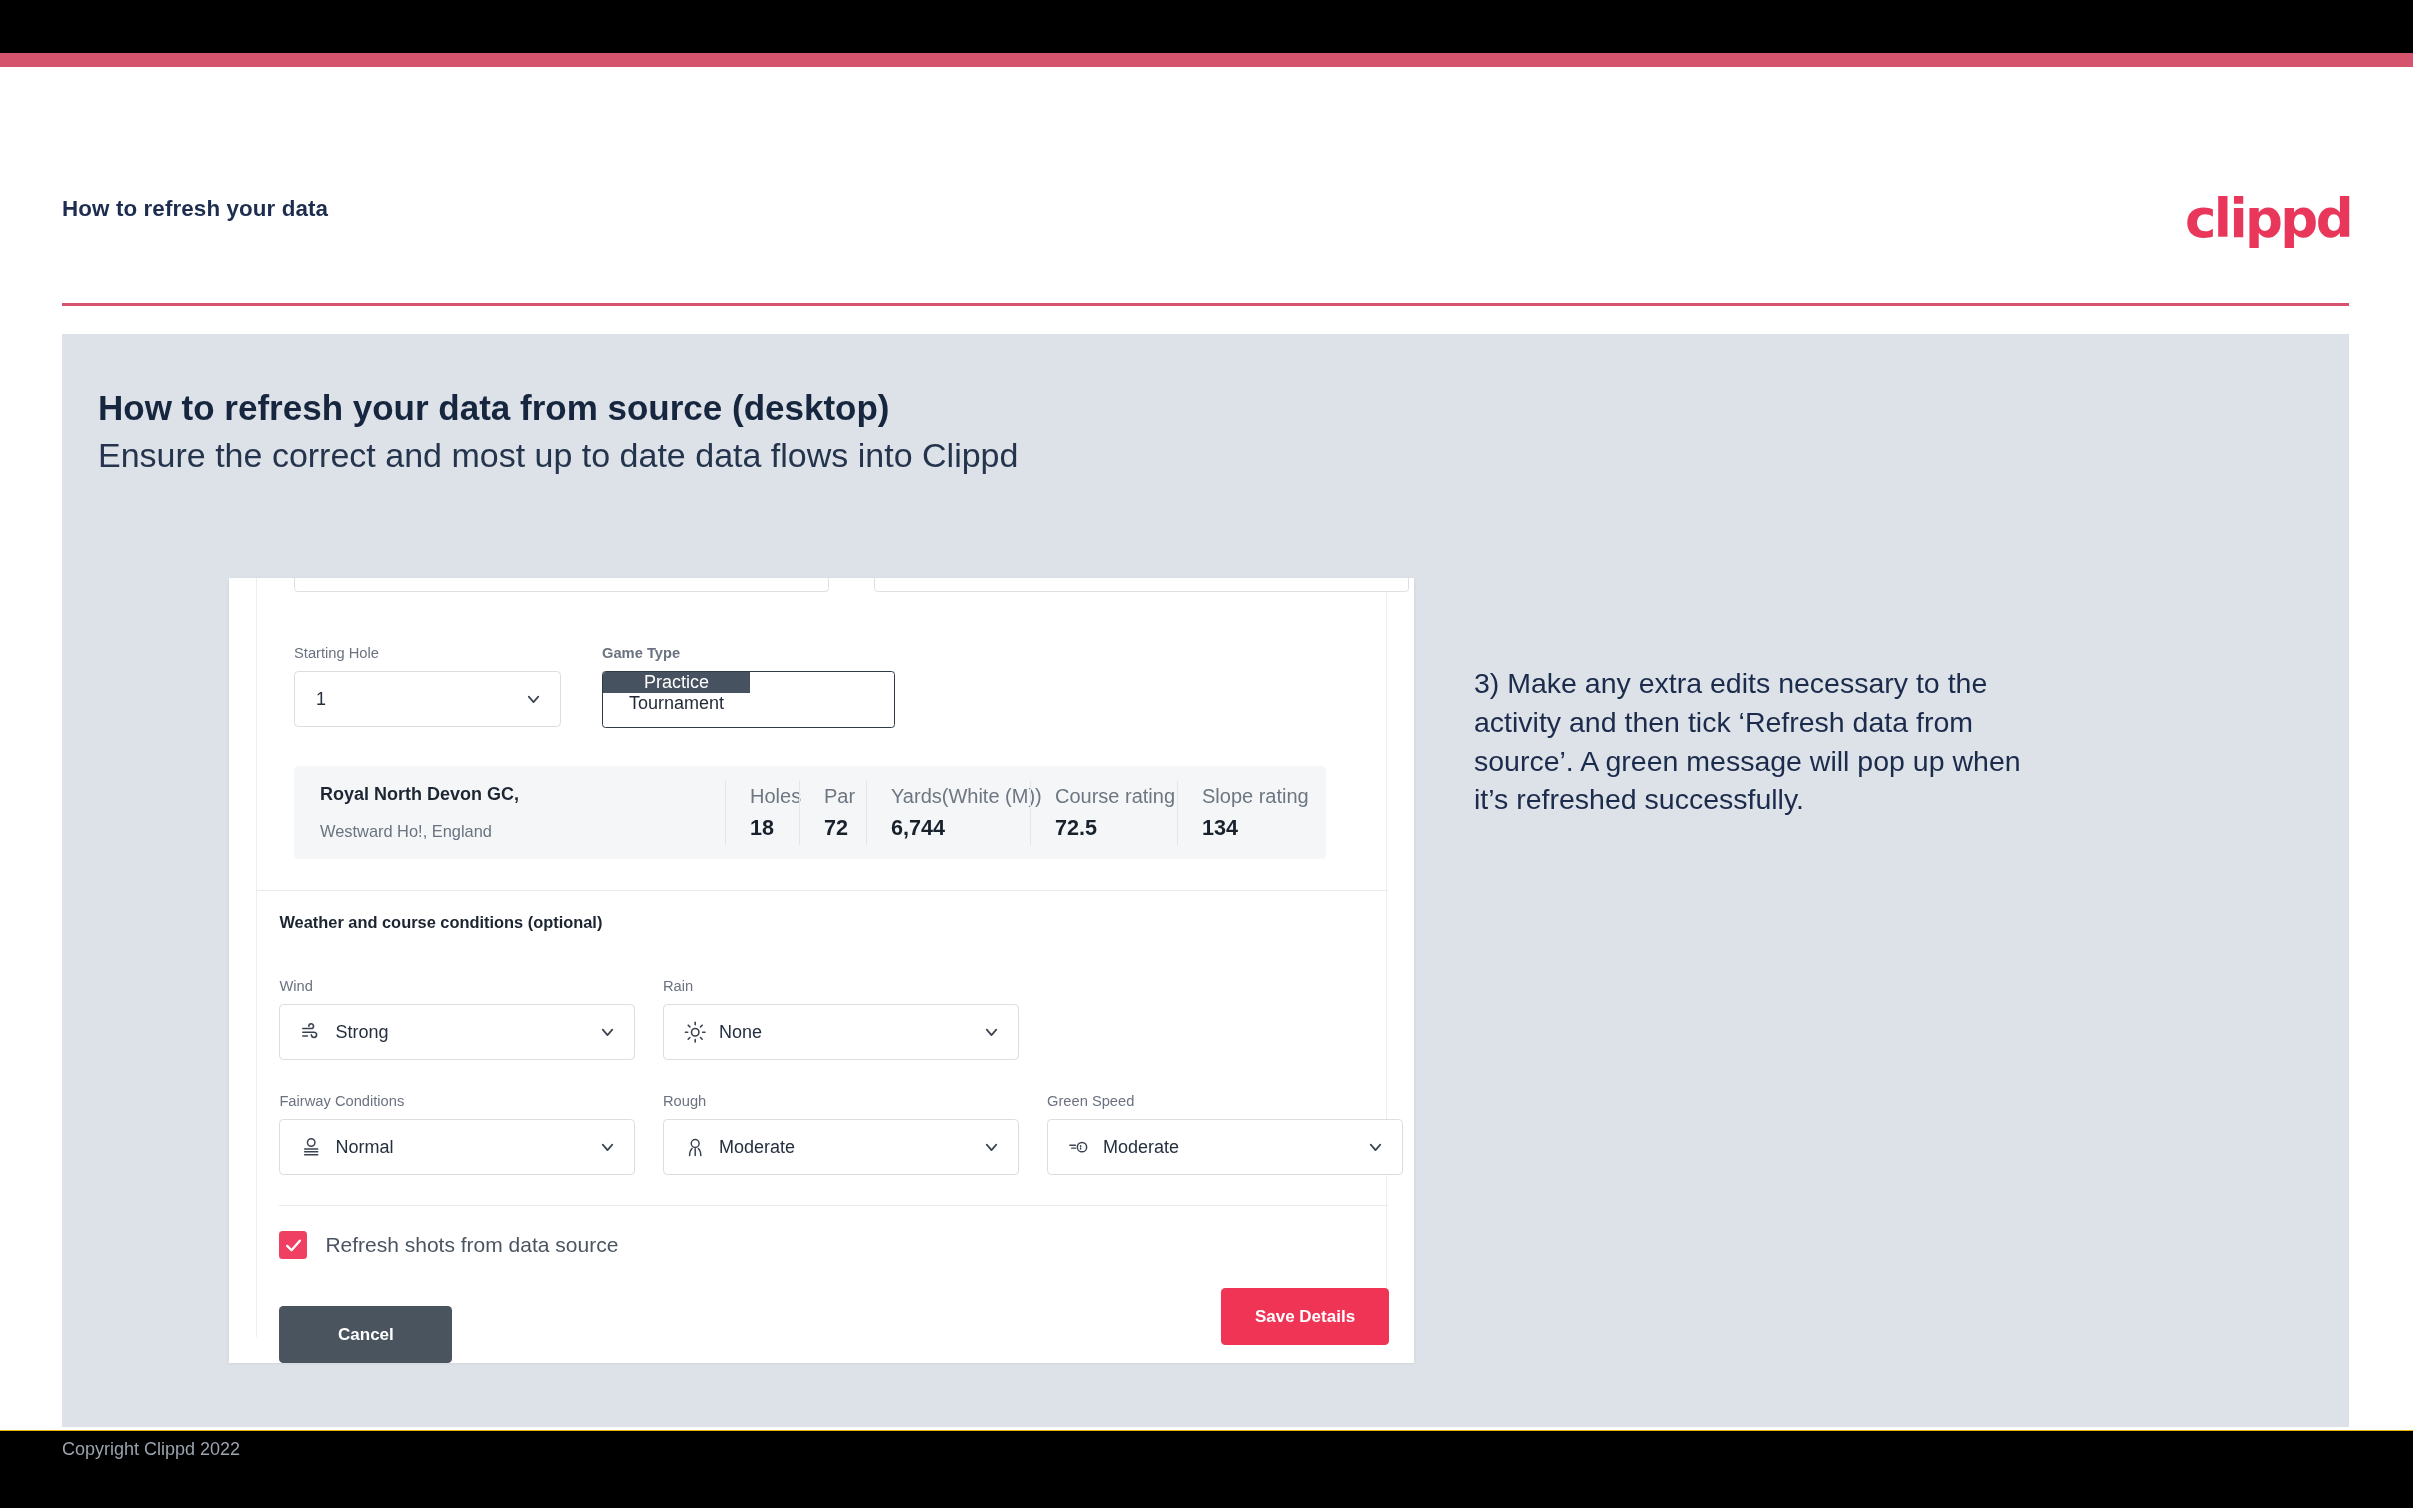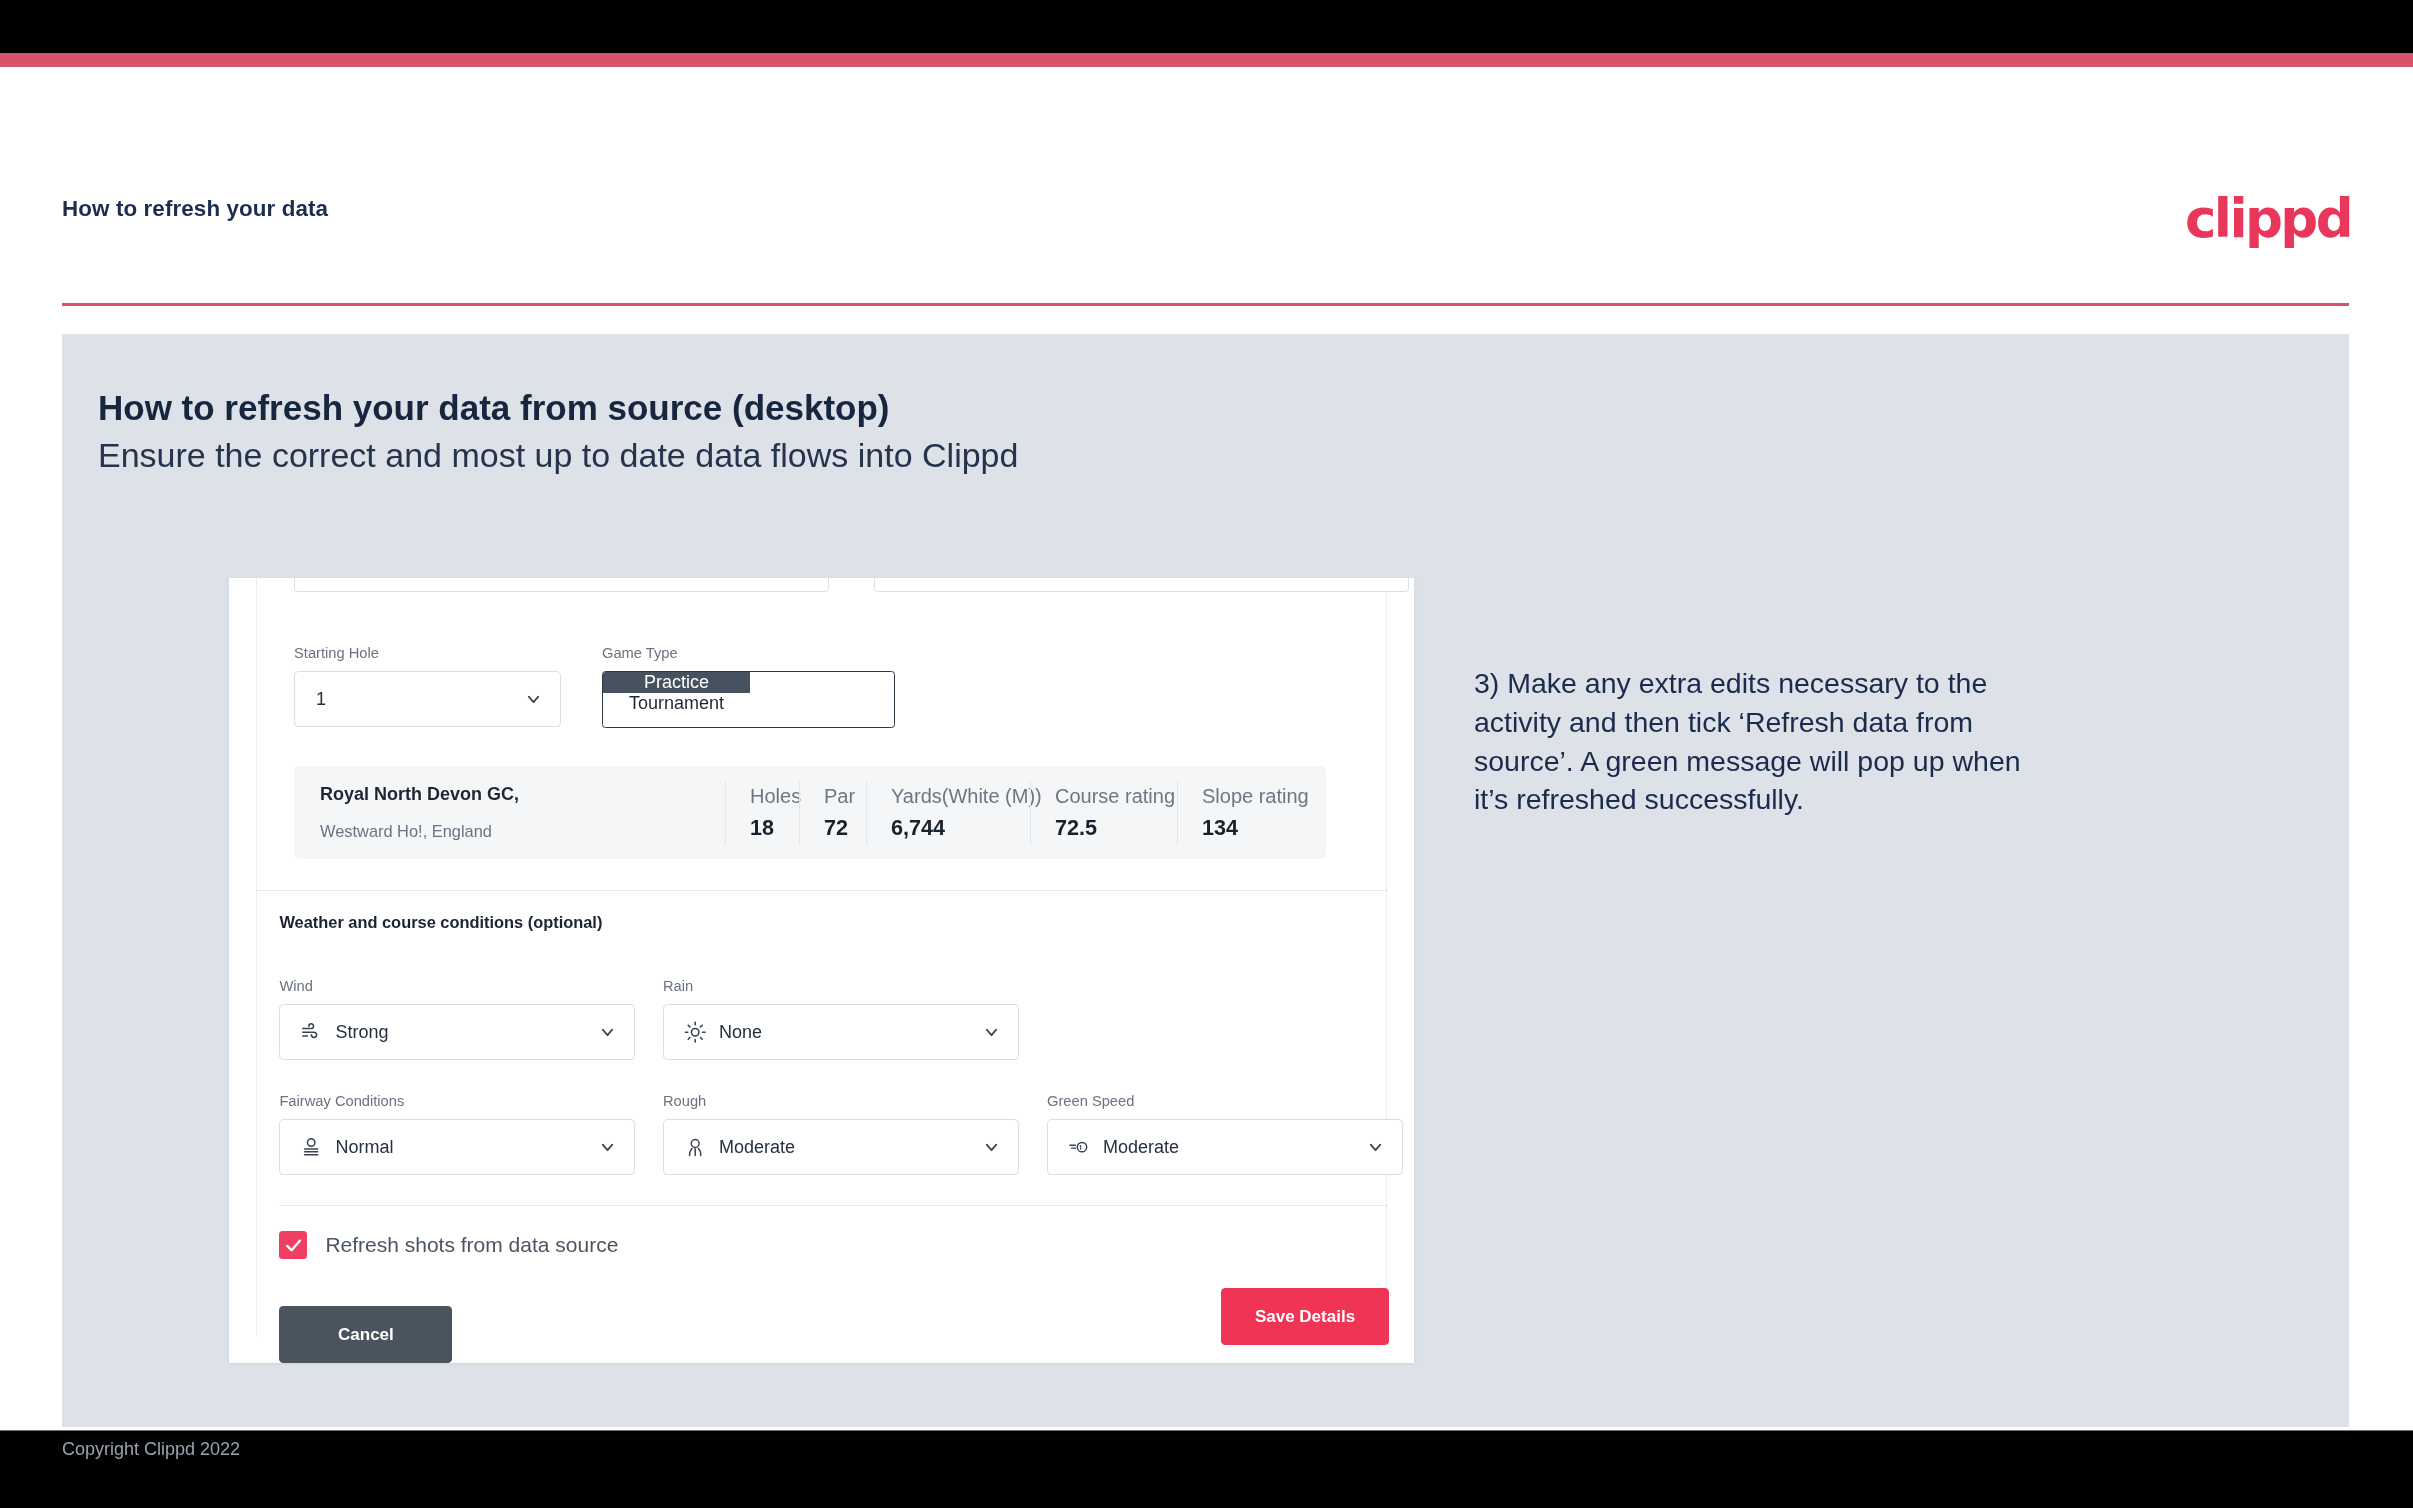--- a/index.html
+++ b/index.html
@@ -5,21 +5,21 @@
   * { box-sizing: border-box; margin: 0; padding: 0; }
   html, body {
     width: 2413px; height: 1508px;
     background: #000;
     font-family: "Liberation Sans", sans-serif;
     overflow: hidden;
   }
   .slide {
     position: relative;
     width: 2413px; height: 1508px;
-    background: #737373;
+    background: #eab308;
   }
   .topbar-black { position:absolute; left:0; top:0; width:2413px; height:53px; background:#000; }
   .topbar-accent { position:absolute; left:0; top:53px; width:2413px; height:14px; background:#d6536d; }
   .bottombar-black { position:absolute; left:0; top:1431px; width:2413px; height:78px; background:#000; }
 
   .page {
     position:absolute; left:0; top:67px; width:2413px; height:1363px;
     background:#ffffff;
   }
 
@@ -188,21 +188,21 @@
         <div class="fld-label" style="left:37px; top:67px;">Starting Hole</div>
         <div class="select-box" style="left:37px; top:93px; width:267px;">
           <span class="sv">1</span>
           <span class="chev">
             <svg viewBox="0 0 24 24" fill="none" stroke="currentColor" stroke-width="2.2" stroke-linecap="round" stroke-linejoin="round">
                 <polyline points="6 9 12 16 18 9"></polyline>
               </svg>
           </span>
         </div>
 
-        <div class="fld-label" style="left:345px; top:67px;">Game Type</div>
+        <div class="fld-label" style="left:345px; top:67px;font-weight:bold;">Game Type</div>
         <div class="seg" style="left:345px; top:93px; width:293px;">
           <div class="seg-btn active" style="width:147px;">Practice</div>
           <div class="seg-btn inactive" style="width:147px;">Tournament</div>
         </div>
 
         <div class="course" style="left:37px; top:188px; width:1032px; height:93px;">
           <div class="course-name-wrap">
             <div class="course-name">Royal North Devon GC,</div>
             <div class="course-loc">Westward Ho!, England</div>
           </div>

